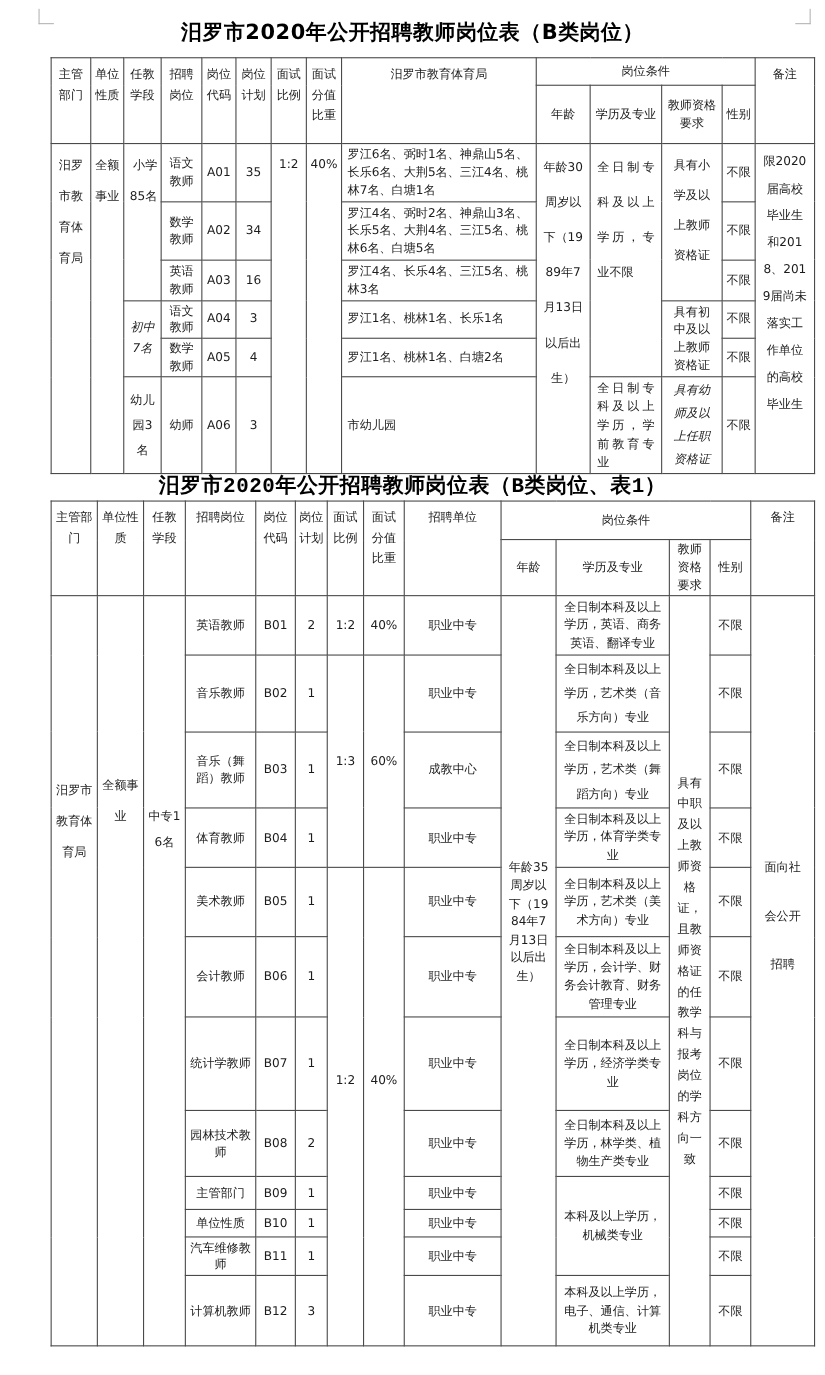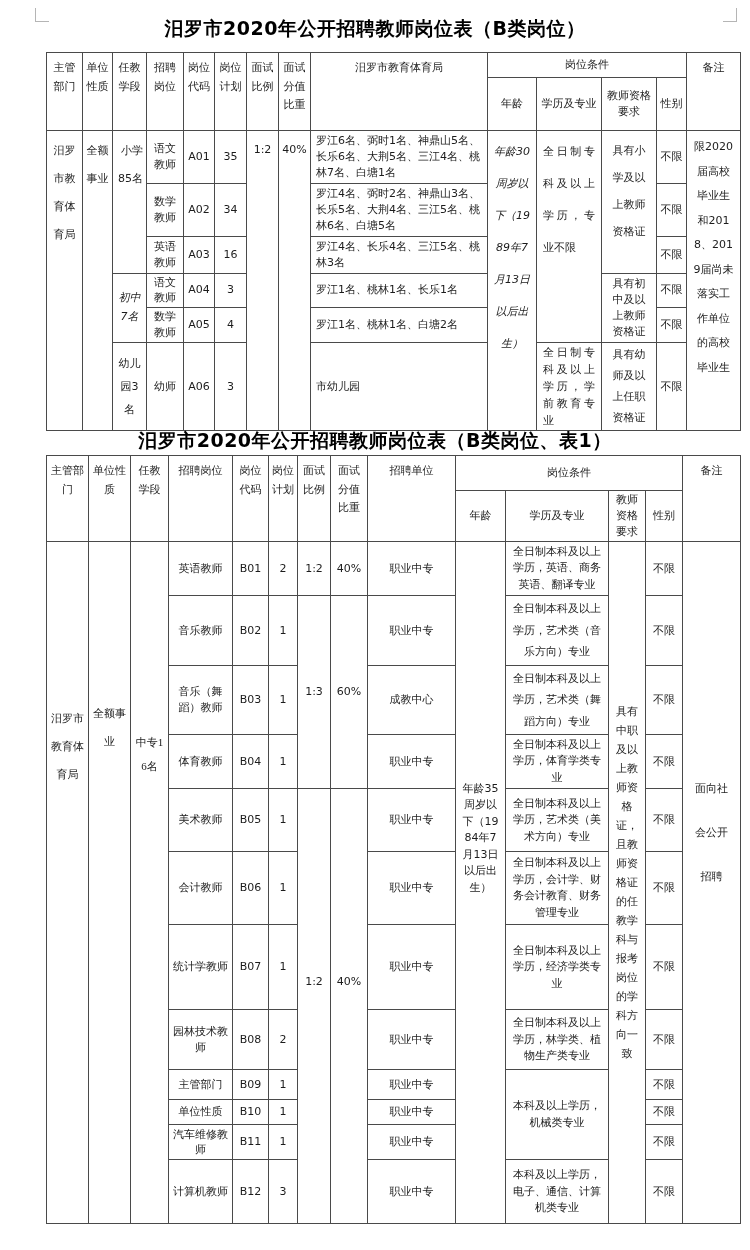--- a/index.html
+++ b/index.html
@@ -6,46 +6,46 @@
   body{
     width:750px;height:1250px;background:#ffffff;position:relative;
     font-family:"DejaVu Sans","Liberation Sans",sans-serif;color:#111;
   }
   .crop-mark{position:absolute;width:13px;height:13px;}
   #mark-left{left:35px;top:8px;border-left:1px solid #b5b5b5;border-bottom:1px solid #b5b5b5;}
   #mark-right{left:723px;top:8px;border-right:1px solid #b5b5b5;border-bottom:1px solid #b5b5b5;}
   .doc-title{position:absolute;left:0;width:750px;text-align:center;
     font-size:19px;font-weight:bold;letter-spacing:.5px;color:#000;}
   #title-a{top:16px;}
-  #title-b{top:428px;}
+  #title-b{top:428px;font-family:Liberation Mono, monospace;}
   table{position:absolute;left:46px;border-collapse:collapse;table-layout:fixed;background:#fff;}
   #table-a{top:52px;width:694px;}
   #table-b{top:455px;width:694px;}
   th,td{border:1px solid #4a4a4a;font-size:11px;font-weight:normal;text-align:center;
     vertical-align:middle;padding:1px 3px;line-height:1.45;overflow:hidden;word-break:break-all;color:#1c1c1c;}
   th.vt{vertical-align:top;padding-top:6px;line-height:1.7;}
   td.left{text-align:left;padding:2px 5px;}
   
   .a-dept{vertical-align:top;padding-top:6px;line-height:28px;}
   .a-nature{vertical-align:top;padding-top:6px;line-height:28px;}
   .a-stage1{vertical-align:top;padding-top:6px;line-height:28px;text-align:right;}
   .a-stage-mid{line-height:1.7;font-style:italic;}
   .a-stage-kg{line-height:2.1;}
   .a-ratio{vertical-align:top;padding-top:11px;}
-  .a-age{vertical-align:top;padding-top:5px;line-height:32px;padding-left:5px;padding-right:5px;font-style:italic;}
+  .a-age{vertical-align:top;padding-top:5px;line-height:32px;padding-left:5px;padding-right:5px;}
   .a-edu{vertical-align:top;padding-top:5px;line-height:32px;text-align:justify;padding-left:6px;padding-right:6px;}
   .a-edu-kg{line-height:1.55;text-align:justify;padding-left:6px;padding-right:6px;}
   .a-qual1{vertical-align:top;padding-top:6px;line-height:27px;padding-left:6px;padding-right:6px;}
   .a-qual2{line-height:1.45;padding-left:6px;padding-right:6px;}
-  .a-qual3{line-height:1.9;padding-left:6px;padding-right:6px;}
+  .a-qual3{line-height:1.9;padding-left:6px;padding-right:6px;font-style:italic;}
   .a-remark{vertical-align:top;padding-top:4px;line-height:24.5px;padding-left:5px;padding-right:5px;}
   
   .b-dept{vertical-align:top;padding-top:163px;line-height:28px;}
   .b-nature{vertical-align:top;padding-top:158px;line-height:28px;}
-  .b-stage{vertical-align:top;padding-top:188px;line-height:24px;font-family:Liberation Serif, serif;}
+  .b-stage{vertical-align:top;padding-top:188px;line-height:24px;}
   .b-age{padding:0 6px 88px 6px;line-height:1.5;}
   .b-qual{padding:0 6px;line-height:19px;}
   .b-remark{padding:0 12px 100px 12px;line-height:44px;}
   .b-ratio3{padding-bottom:50px;}
   .b-edu{line-height:1.5;padding:2px 4px;}
   .b-edu-sp{line-height:1.95;padding:2px 4px;}
 </style>
 </head>
 <body>
 

